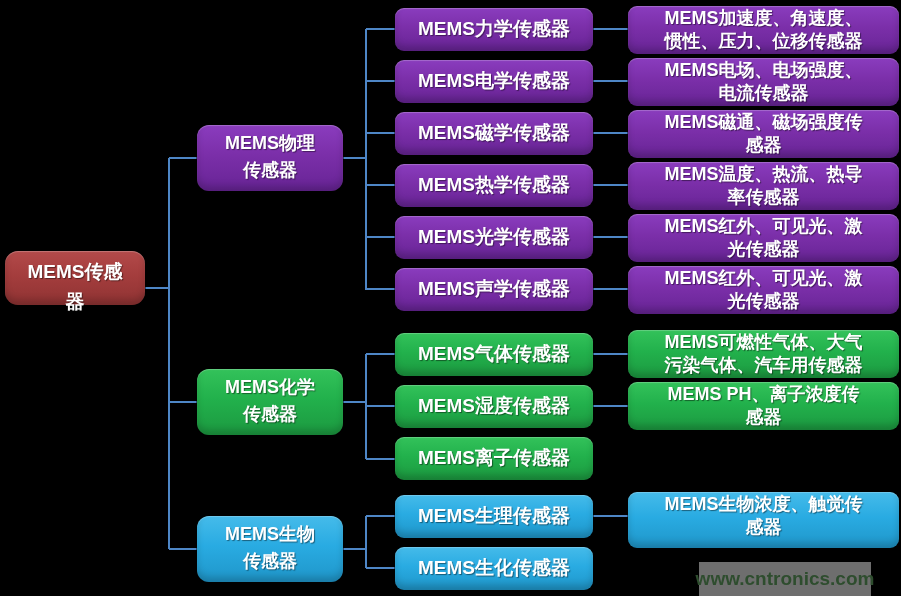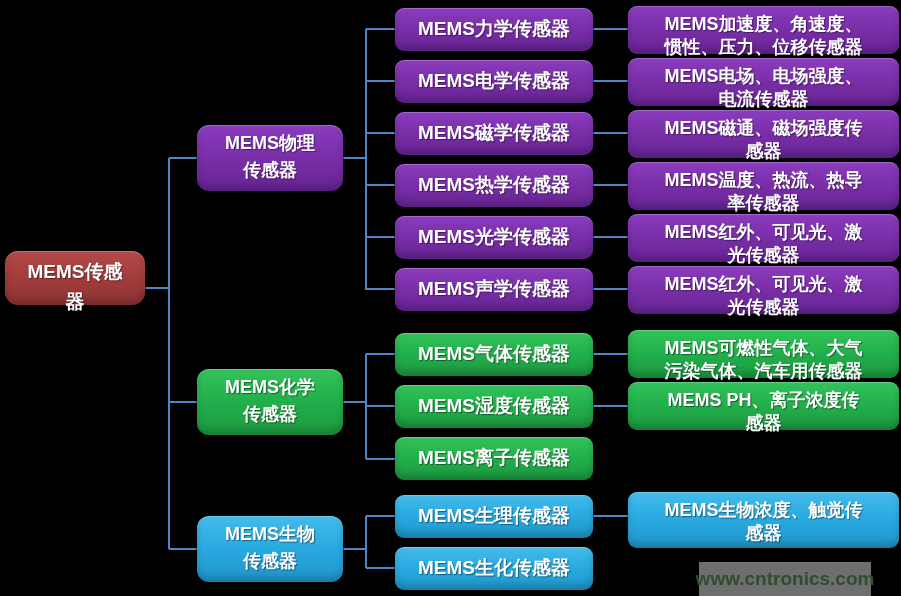--- a/index.html
+++ b/index.html
@@ -28,21 +28,21 @@
   .b1{top:125px;} .b2{top:369px;} .b3{top:516px;}
   
   .child{left:395px;width:198px;height:43px;border-radius:9px;
          font-size:19px;line-height:42px;}
   .c1{top:8px;} .c2{top:60px;} .c3{top:112px;} .c4{top:164px;}
   .c5{top:216px;} .c6{top:268px;}
   .c7{top:333px;} .c8{top:385px;} .c9{top:437px;}
   .c10{top:495px;} .c11{top:547px;}
   
   .leaf{left:628px;width:271px;height:48px;border-radius:9px;
-        font-size:18px;line-height:23px;padding-top:7px;overflow:visible;}
+        font-size:18px;line-height:23px;padding-top:1px;overflow:visible;}
   .l1{top:6px;} .l2{top:58px;} .l3{top:110px;} .l4{top:162px;}
   .l5{top:214px;} .l6{top:266px;}
   .l7{top:330px;} .l8{top:382px;}
   .l9{top:492px;height:56px;}
   
   .watermark{
     position:absolute;left:699px;top:562px;width:172px;height:34px;
     background:#6e6e6e;color:#2e4d2e;font-size:19px;font-weight:bold;
     display:flex;align-items:center;justify-content:center;
   }

